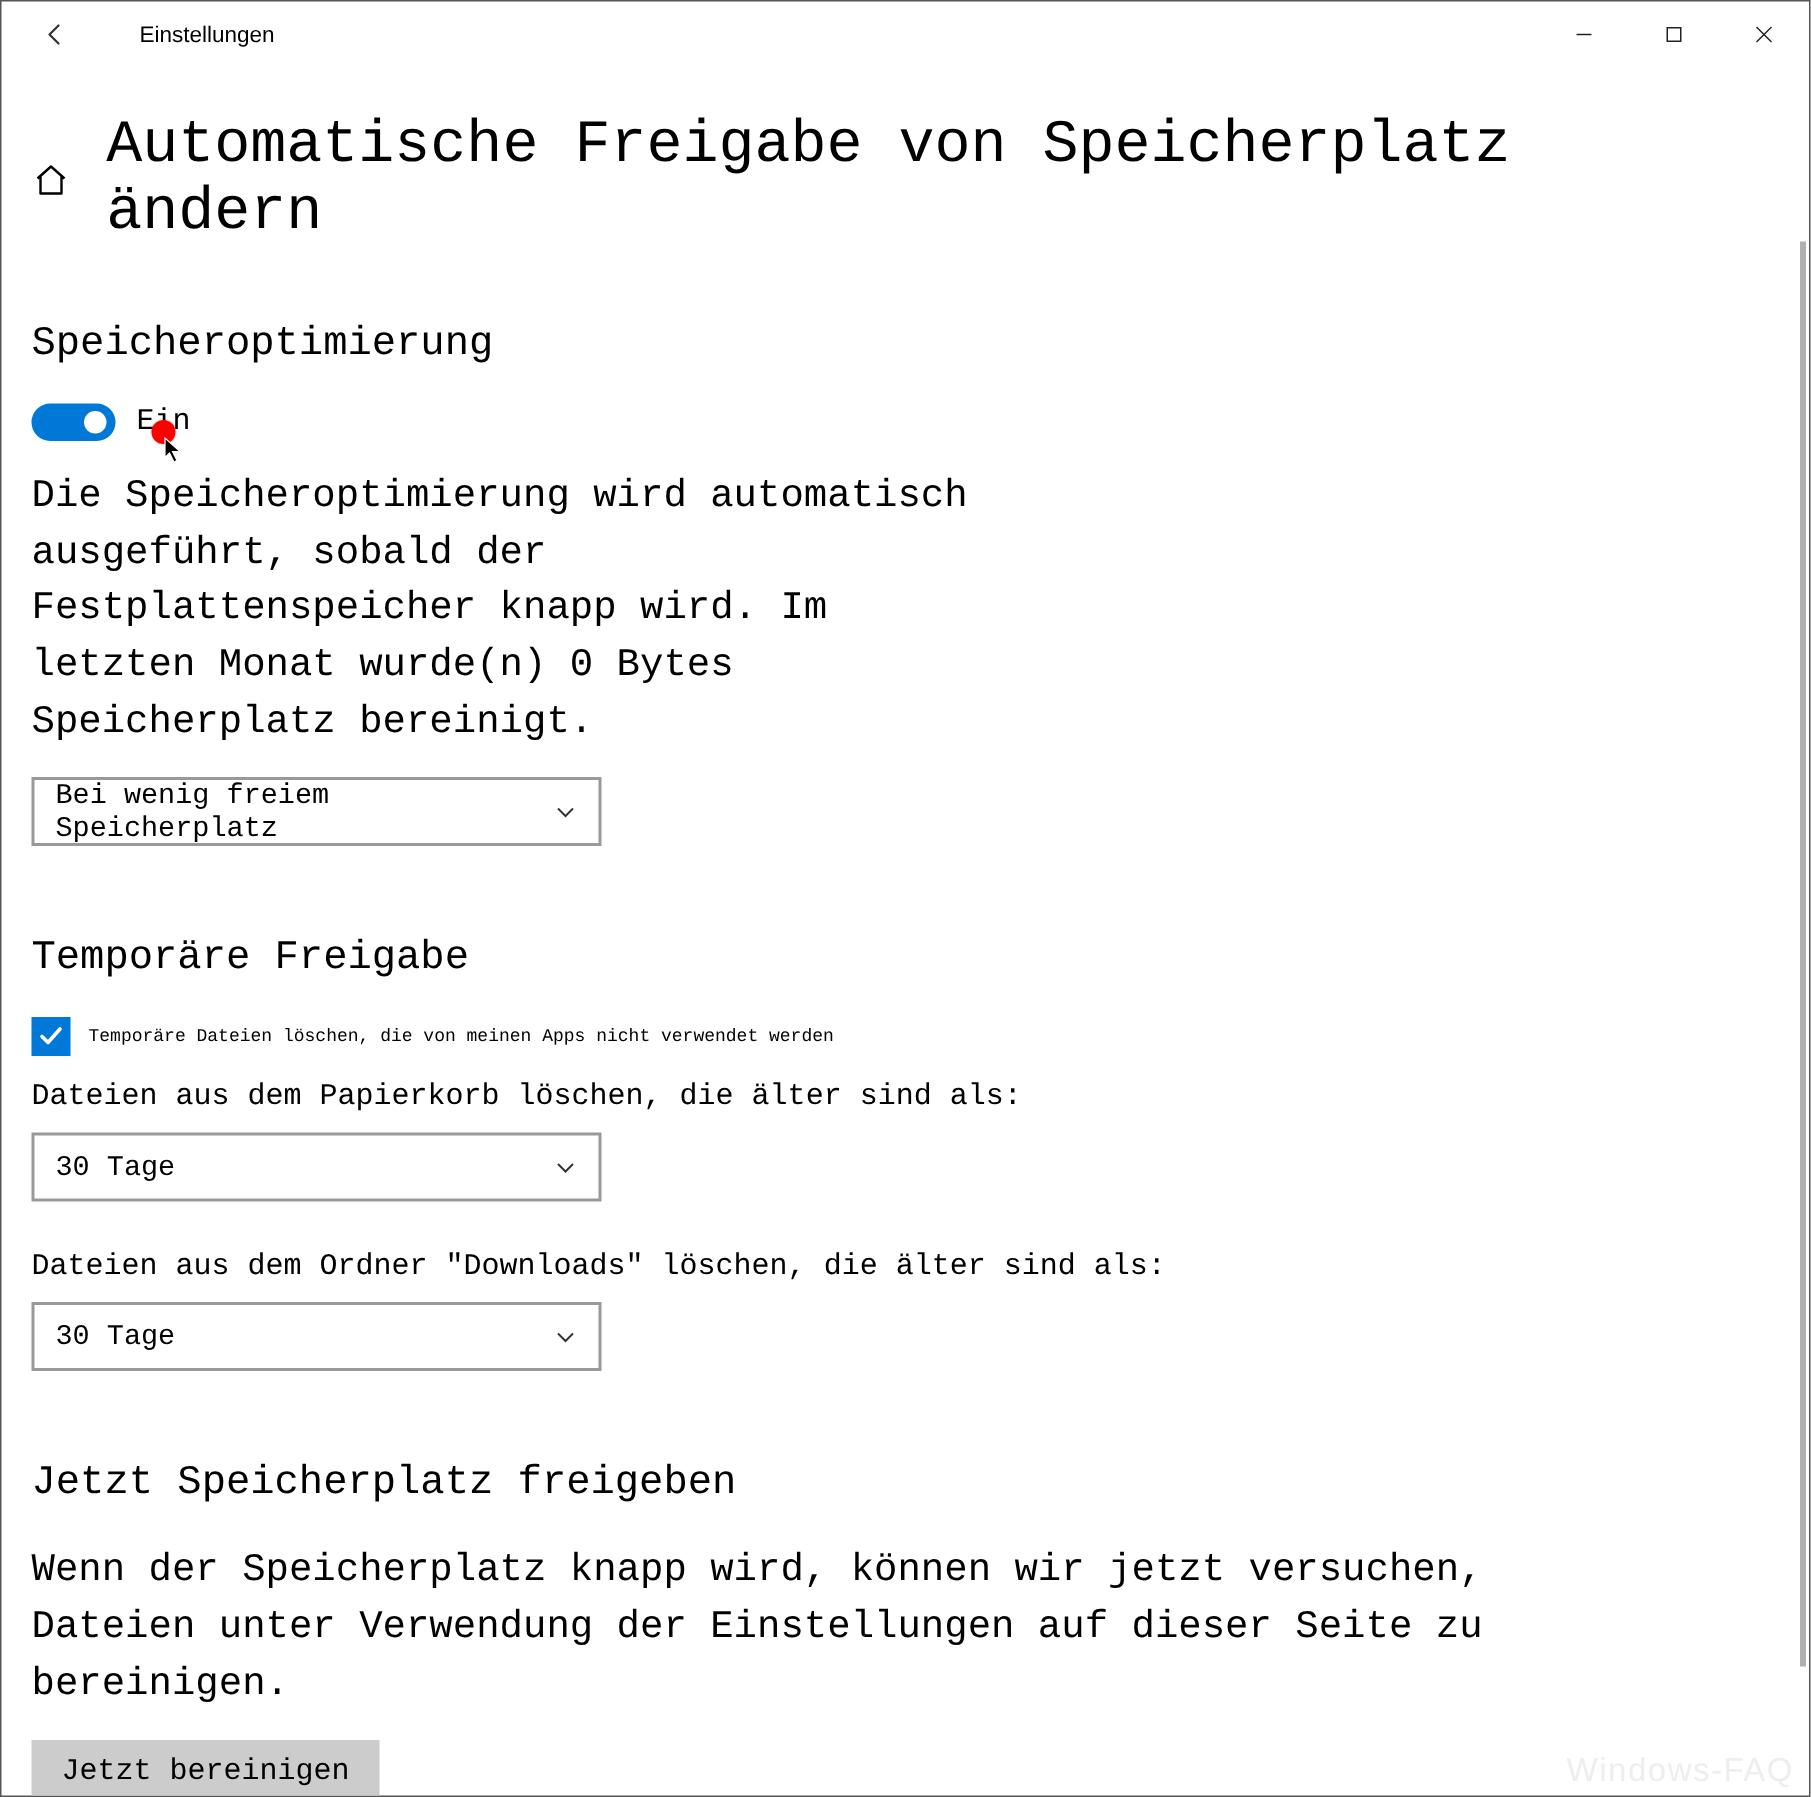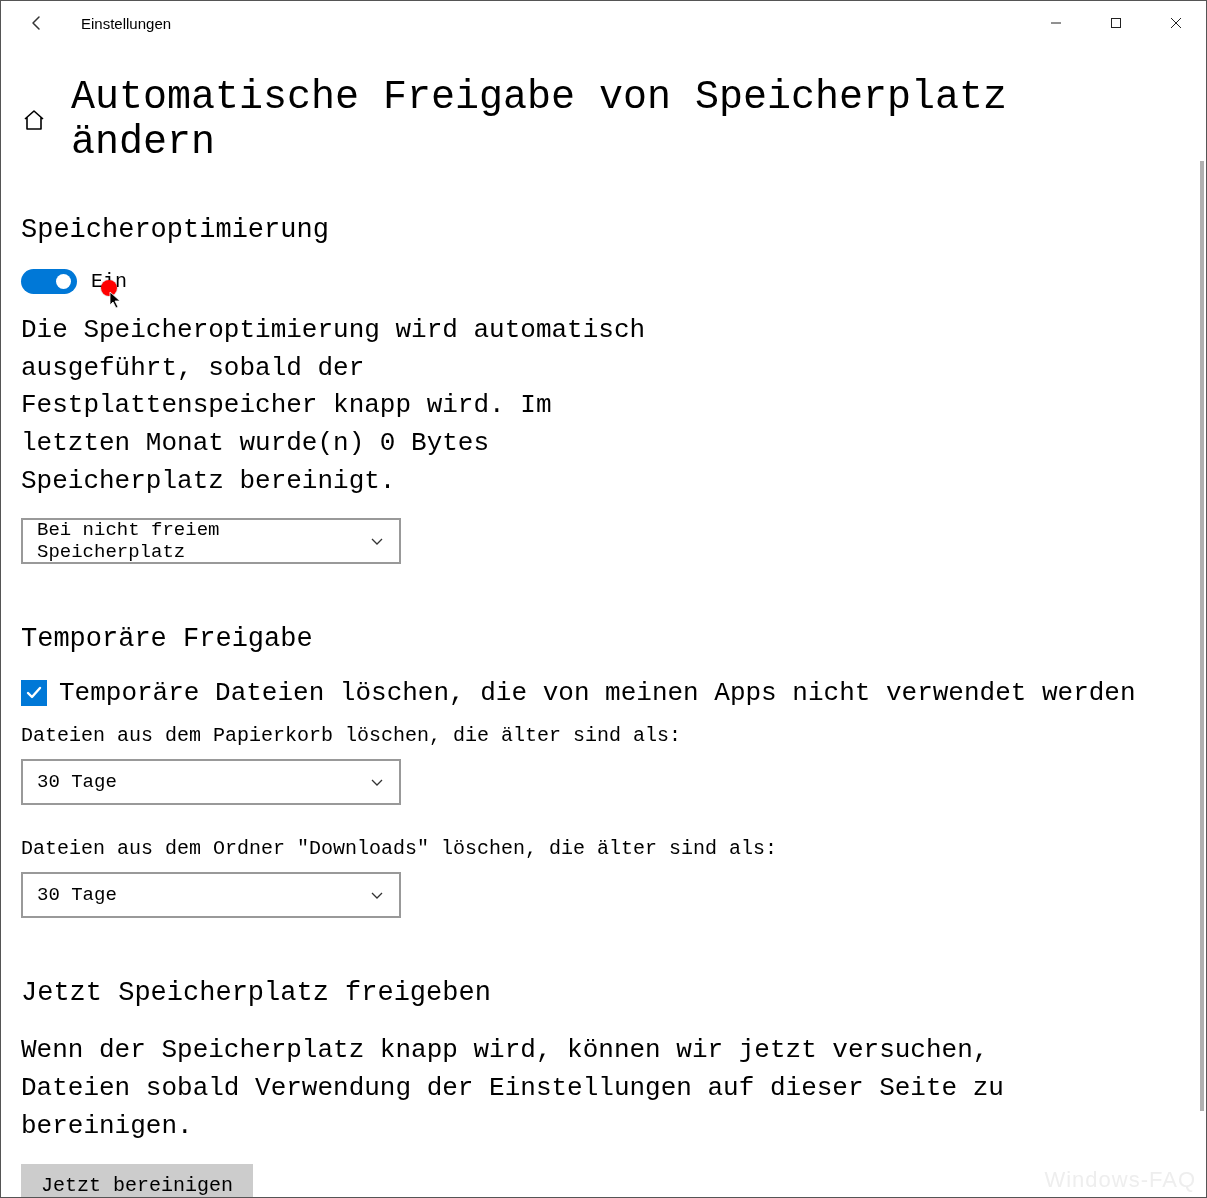--- a/index.html
+++ b/index.html
@@ -15,21 +15,21 @@
     border: 1px solid #555;
   }
   
   .titlebar {
     height: 44px;
     display: flex;
     align-items: center;
     padding-left: 14px;
   }
   .titlebar .back { width: 44px; display:flex; align-items:center; justify-content:center; }
-  .titlebar .title { font-size: 15px; margin-left: 22px; text-align: center; }
+  .titlebar .title { font-size: 15px; margin-left: 34px; text-align: center; }
   .win-controls {
     position: absolute;
     top: 0; right: 0;
     display: flex;
     height: 44px;
   }
   .win-btn { width: 60px; display:flex; align-items:center; justify-content:center; }
   .win-btn svg { stroke: #222; }
 
   
@@ -91,21 +91,21 @@
 
   .block { margin-bottom: 60px; }
   .subblock { margin-bottom: 32px; }
 
   
   .check-row { display:flex; align-items:center; gap: 12px; margin-bottom: 16px; }
   .checkbox {
     width: 26px; height: 26px; background:#0078d7;
     display:flex; align-items:center; justify-content:center;
   }
-  .check-row .label { font-size: 26px; }
+  .check-row .label { font-size: 12px; }
 
   
   .btn {
     background:#cccccc;
     border:none;
     font-size: 20px;
     padding: 10px 20px;
     font-family: inherit;
   }
 
@@ -167,21 +167,21 @@
         <div class="knob"></div>
       </div>
       <div class="toggle-label">Ein</div>
       <div class="cursor-dot"></div>
       <svg class="cursor-arrow" width="14" height="18" viewBox="0 0 14 18">
           <path d="M1 1 L1 14 L4 11 L7 17 L9 16 L6 10 L11 10 Z" fill="#000" stroke="#fff" stroke-width="0.8"></path>
         </svg>
     </div>
     <p class="desc">Die Speicheroptimierung wird automatisch ausgeführt, sobald der Festplattenspeicher knapp wird. Im letzten Monat wurde(n) 0 Bytes Speicherplatz bereinigt.</p>
     <div class="dropdown">
-      <span>Bei nicht freiem Speicherplatz</span>
+      <span>Bei wenig freiem Speicherplatz</span>
       <span class="chev">
         <svg width="16" height="16" viewBox="0 0 16 16">
             <path d="M3 6 L8 11 L13 6" stroke="#333" stroke-width="1.3" fill="none"></path>
           </svg>
       </span>
     </div>
   </div>
 
   <div class="block">
     <h2 class="section">Temporäre Freigabe</h2>
@@ -214,19 +214,19 @@
           <svg width="16" height="16" viewBox="0 0 16 16">
               <path d="M3 6 L8 11 L13 6" stroke="#333" stroke-width="1.3" fill="none"></path>
             </svg>
         </span>
       </div>
     </div>
   </div>
 
   <div class="block" style="margin-bottom:0;">
     <h2 class="section">Jetzt Speicherplatz freigeben</h2>
-    <p class="desc" style="max-width:1060px;">Wenn der Speicherplatz knapp wird, können wir jetzt versuchen, Dateien sobald Verwendung der Einstellungen auf dieser Seite zu bereinigen.</p>
+    <p class="desc" style="max-width:1060px;">Wenn der Speicherplatz knapp wird, können wir jetzt versuchen, Dateien unter Verwendung der Einstellungen auf dieser Seite zu bereinigen.</p>
     <button class="btn">Jetzt bereinigen</button>
   </div>
 </div>
 
 <div class="scrollthumb"></div>
 <div class="watermark">Windows-FAQ</div>
 
 </body></html>

